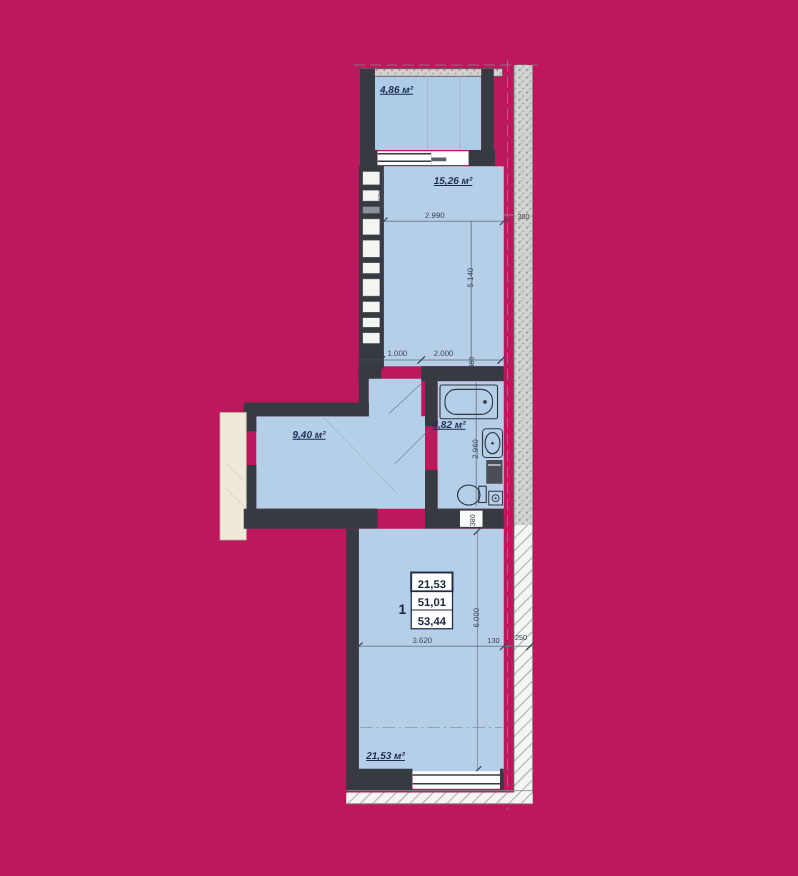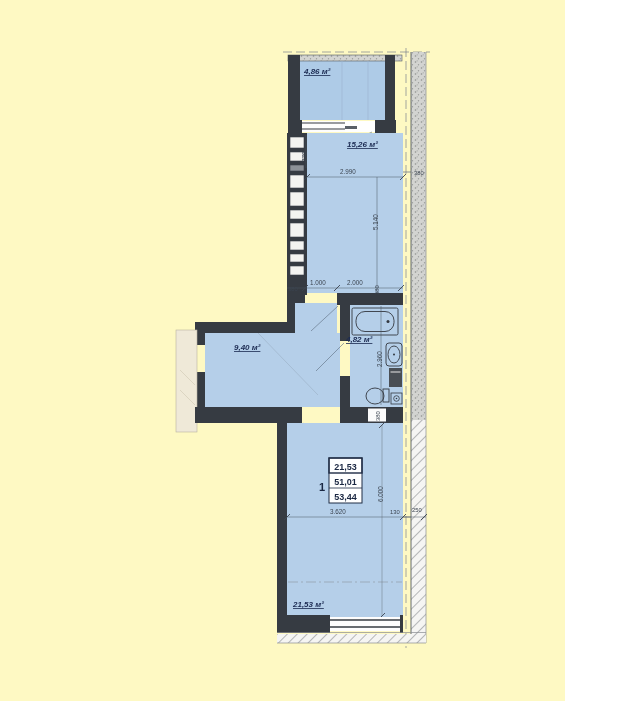--- a/index.html
+++ b/index.html
@@ -1,16 +1,16 @@
 <!DOCTYPE html>
 <html><head>
 <meta charset="utf-8">
 <style>
   html,body{margin:0;padding:0;background:#ffffff;}
-  .stage{position:relative;width:565px;height:701px;background:#fef9c3;overflow:hidden;
+  .stage{position:relative;width:638px;height:701px;background:#be185d;overflow:hidden;
          font-family:"Liberation Sans", sans-serif;}
   svg{position:absolute;left:0;top:0;}
   text{font-family:"Liberation Sans", sans-serif;}
   .room-label{font-size:8px;font-weight:bold;font-style:italic;fill:#1c2b52;text-decoration:underline;}
   .dim{font-size:6.3px;fill:#3b4450;}
   .dim-sm{font-size:5.8px;fill:#3b4450;}
   .tbl{font-size:9px;font-weight:bold;fill:#1a2742;}
   .tbl-n{font-size:11px;font-weight:bold;fill:#1a2742;}
 </style>
 </head>

